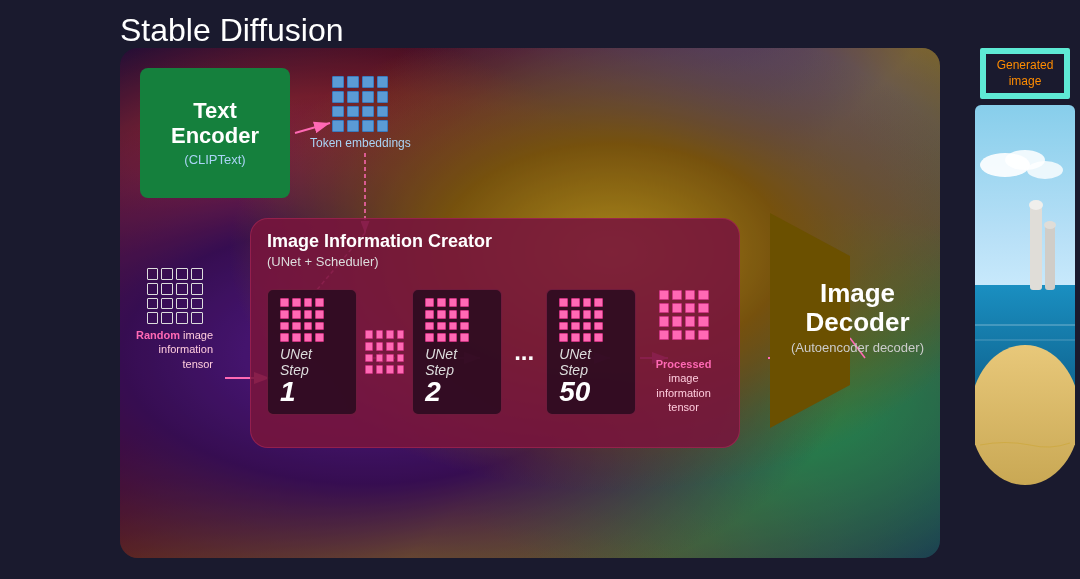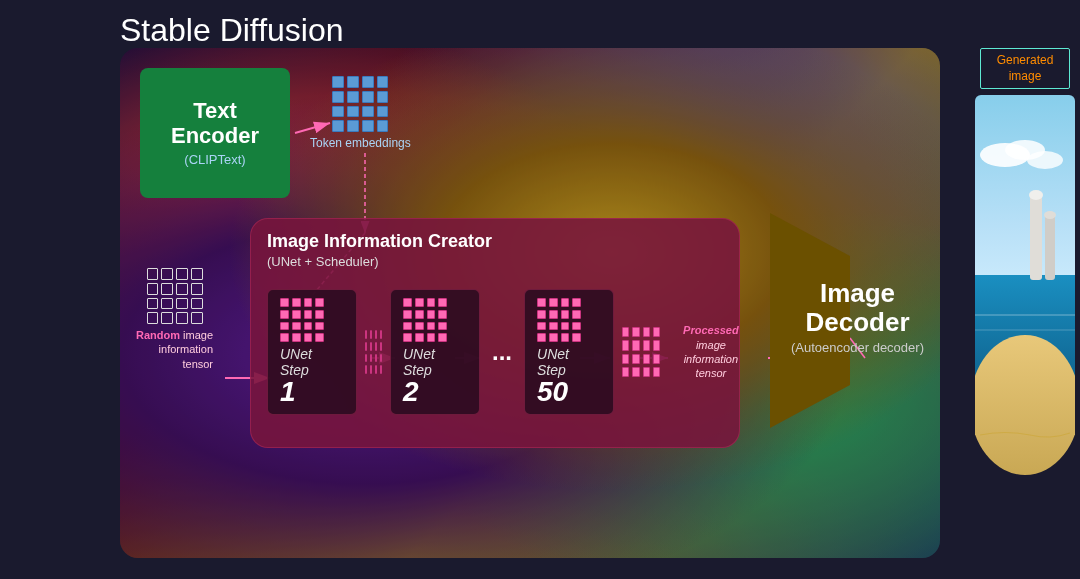--- a/index.html
+++ b/index.html
@@ -280,21 +280,21 @@
     
     .generated-image-panel {
       position: absolute;
       right: 0;
       top: 48px;
       width: 110px;
     }
 
     .generated-image-label {
       background: transparent;
-      border: 1px solid #5eead4;
+      border: 6px solid #5eead4;
       color: #ff8c00;
       font-size: 12px;
       text-align: center;
       padding: 4px 6px;
       line-height: 1.3;
       margin-bottom: 6px;
       border-radius: 2px;
       margin-left: 10px;
       margin-right: 10px;
     }
@@ -502,21 +502,21 @@
           <div class="grid-cell"></div>
           <div class="grid-cell"></div>
           <div class="grid-cell"></div>
           <div class="grid-cell"></div>
           <div class="grid-cell"></div>
         </div>
         <div class="unet-step-label">UNet<br>Step</div>
         <div class="unet-step-num">50</div>
       </div>
 
-      <div style="display:flex;flex-direction:row;align-items:center;gap:17px;font-style:italic;">
+      <div style="display:flex;flex-direction:column;align-items:center;gap:17px;">
         <div class="grid-icon pink" style="width:50px;height:50px;">
           <div class="grid-cell"></div>
           <div class="grid-cell"></div>
           <div class="grid-cell"></div>
           <div class="grid-cell"></div>
           <div class="grid-cell"></div>
           <div class="grid-cell"></div>
           <div class="grid-cell"></div>
           <div class="grid-cell"></div>
           <div class="grid-cell"></div>

